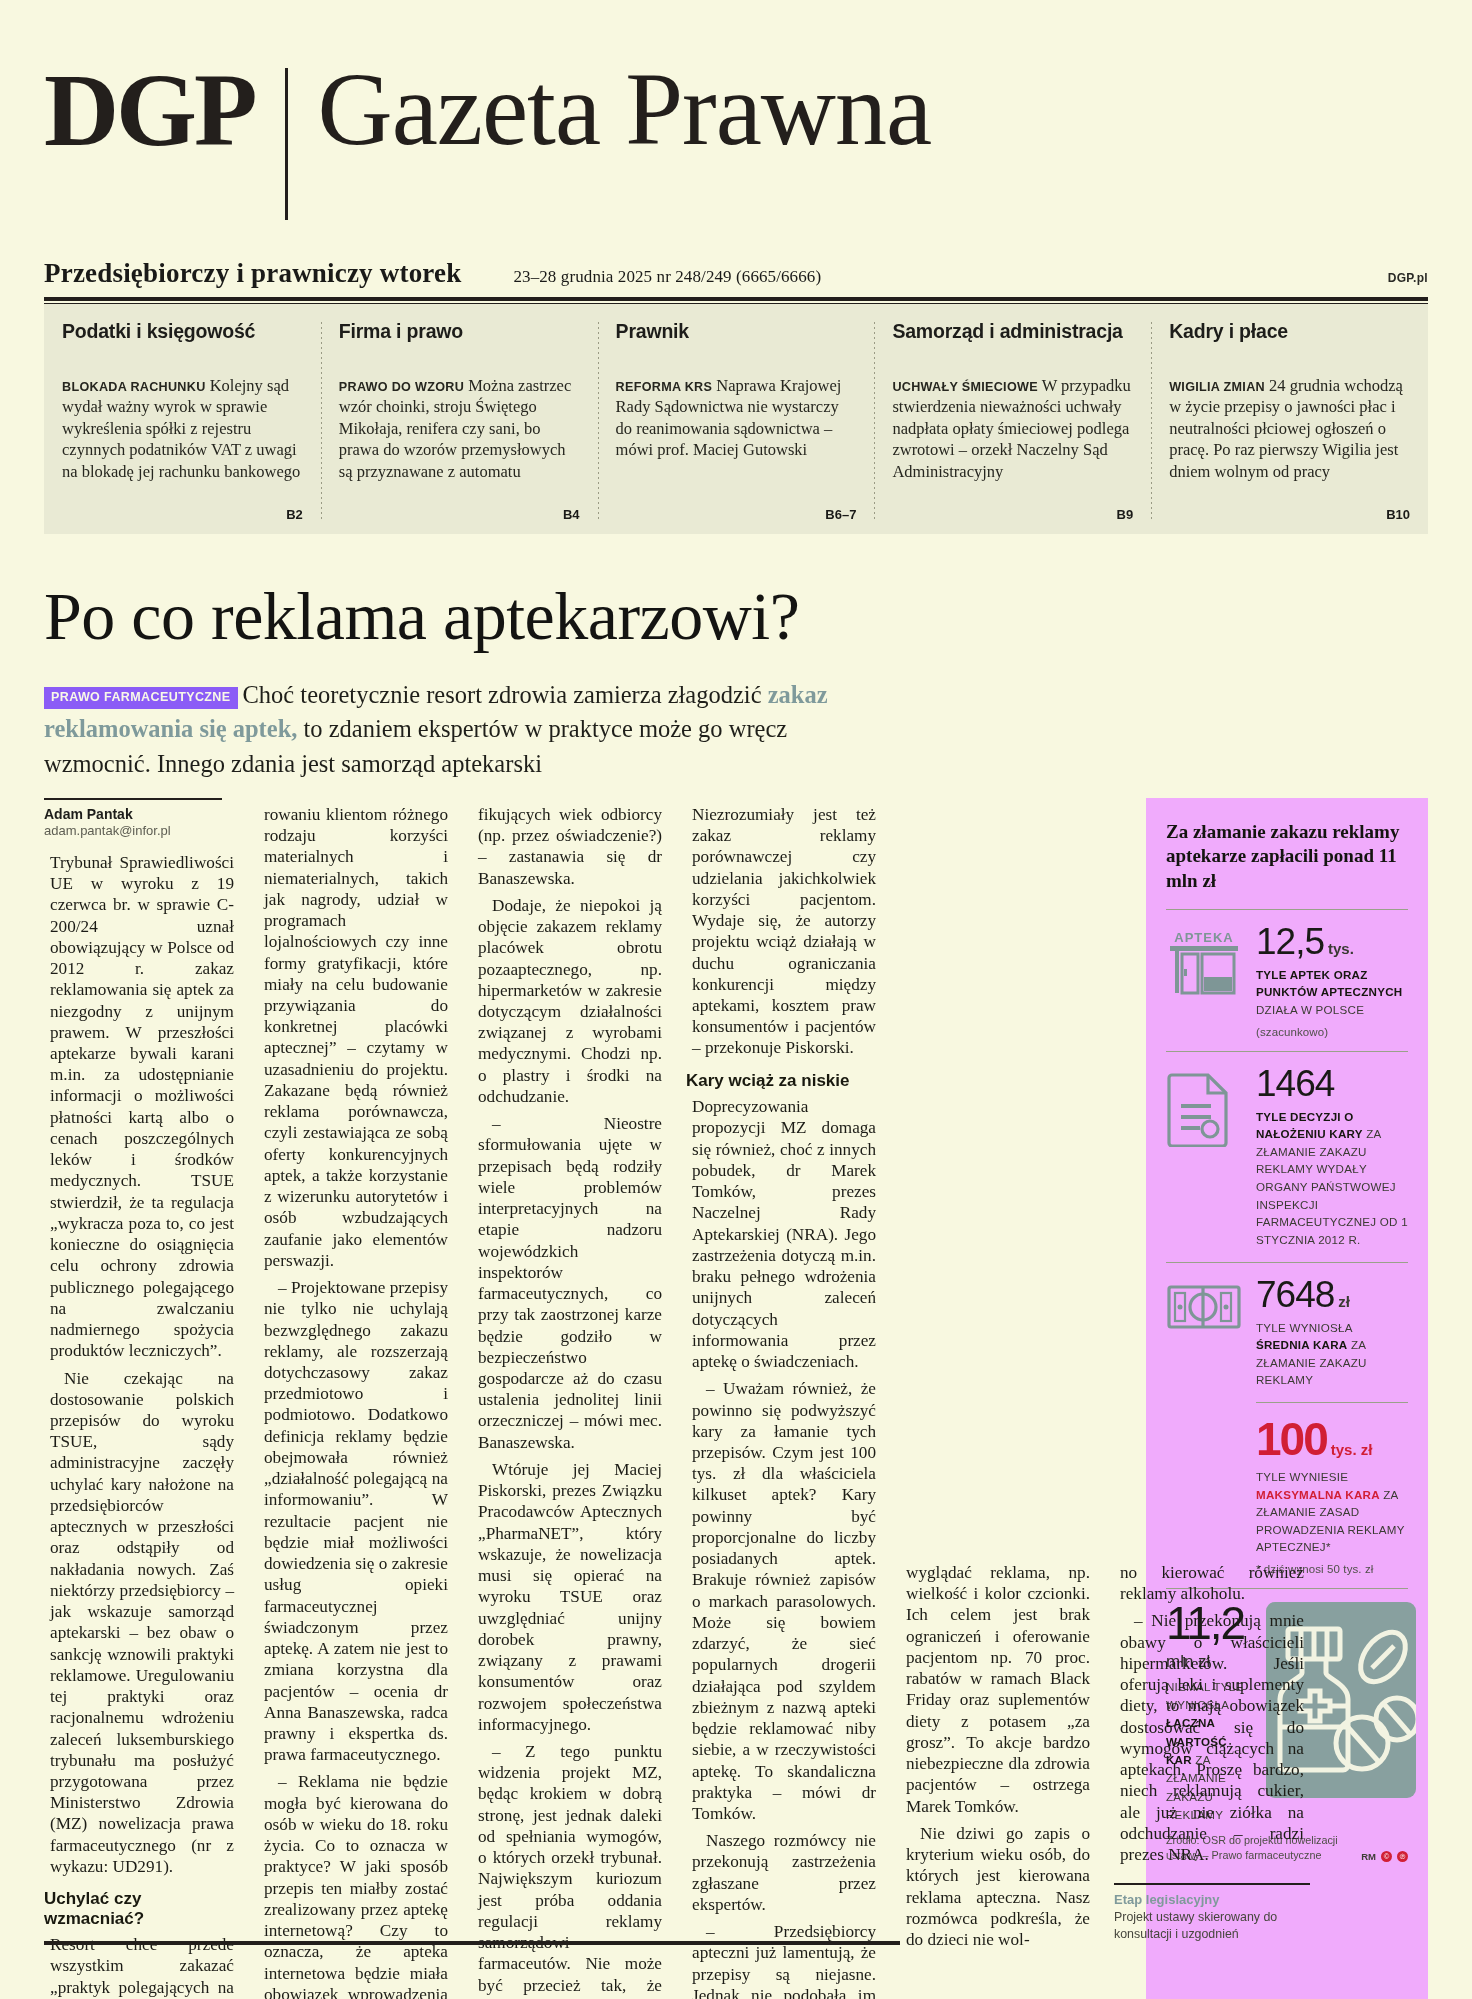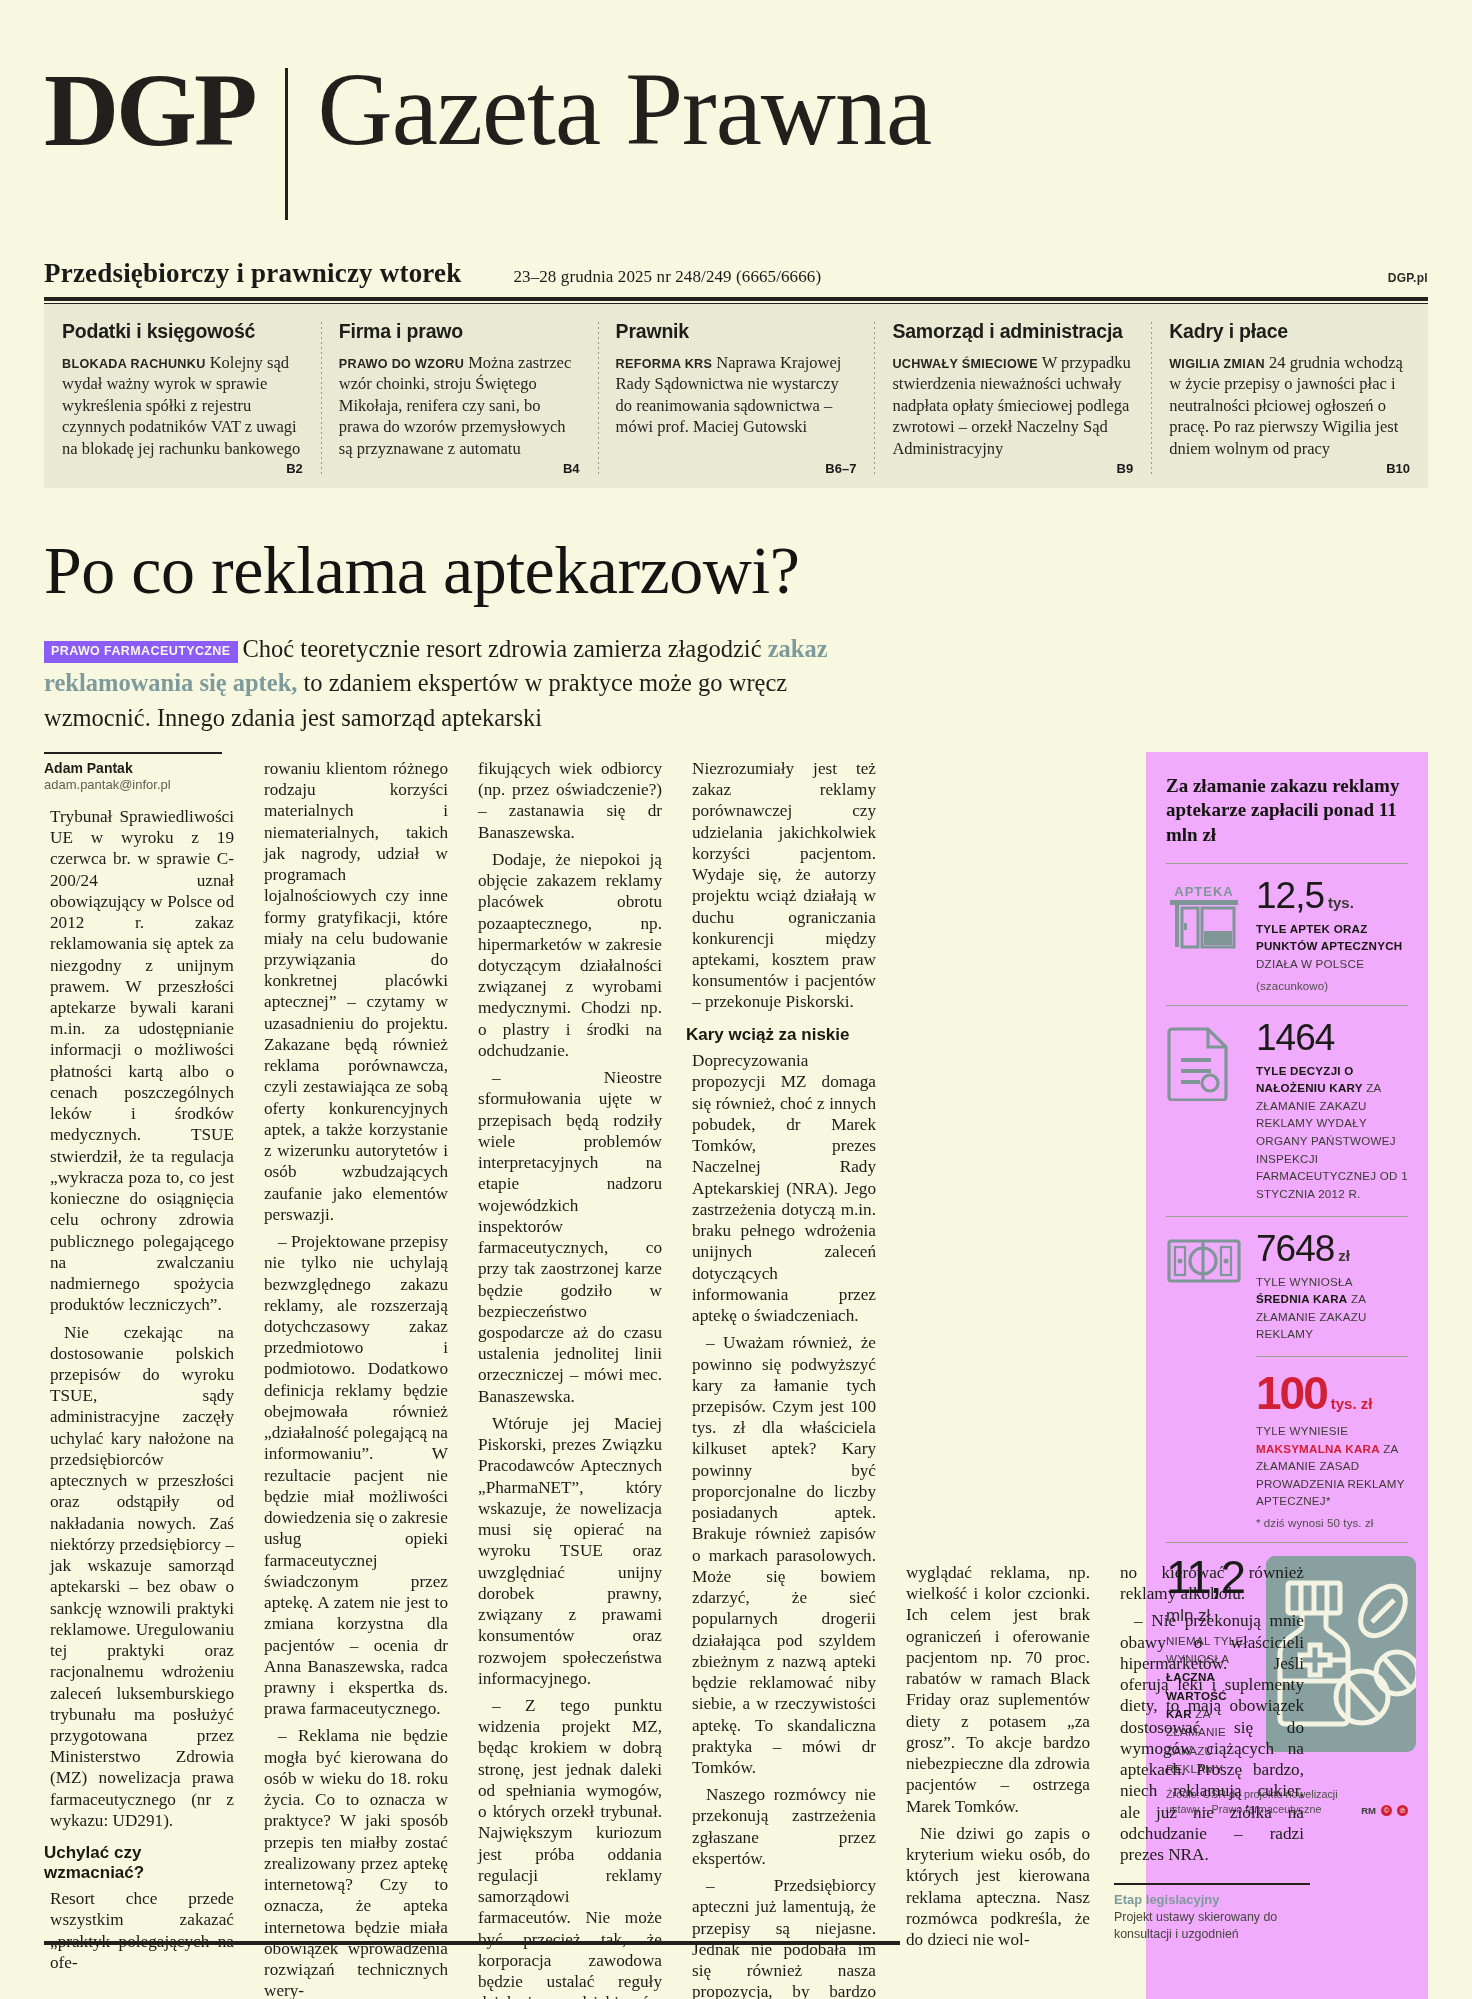--- a/index.html
+++ b/index.html
@@ -51,21 +51,21 @@
     margin:2px 44px 0 44px;height:1px;background:#231f1c;
   }
 
   
   .strip{
     margin:0 44px;background:#e9ead4;
     display:flex;padding:16px 0 12px 0;
   }
   .strip-col{
     flex:1 1 0;padding:0 18px;position:relative;
-    display:flex;flex-direction:column;
+    display:flex;flex-direction:column;gap:23px;
   }
   .strip-col + .strip-col::before{
     content:"";position:absolute;left:0;top:2px;bottom:2px;width:1px;
     background:repeating-linear-gradient(to bottom,#9a9a84 0 2px,transparent 2px 5px);
   }
   .strip-head{
     font-family:"Liberation Sans",sans-serif;
     font-weight:bold;font-size:19.5px;letter-spacing:-0.2px;
     margin-bottom:9px;color:#1d1d1a;
   }

